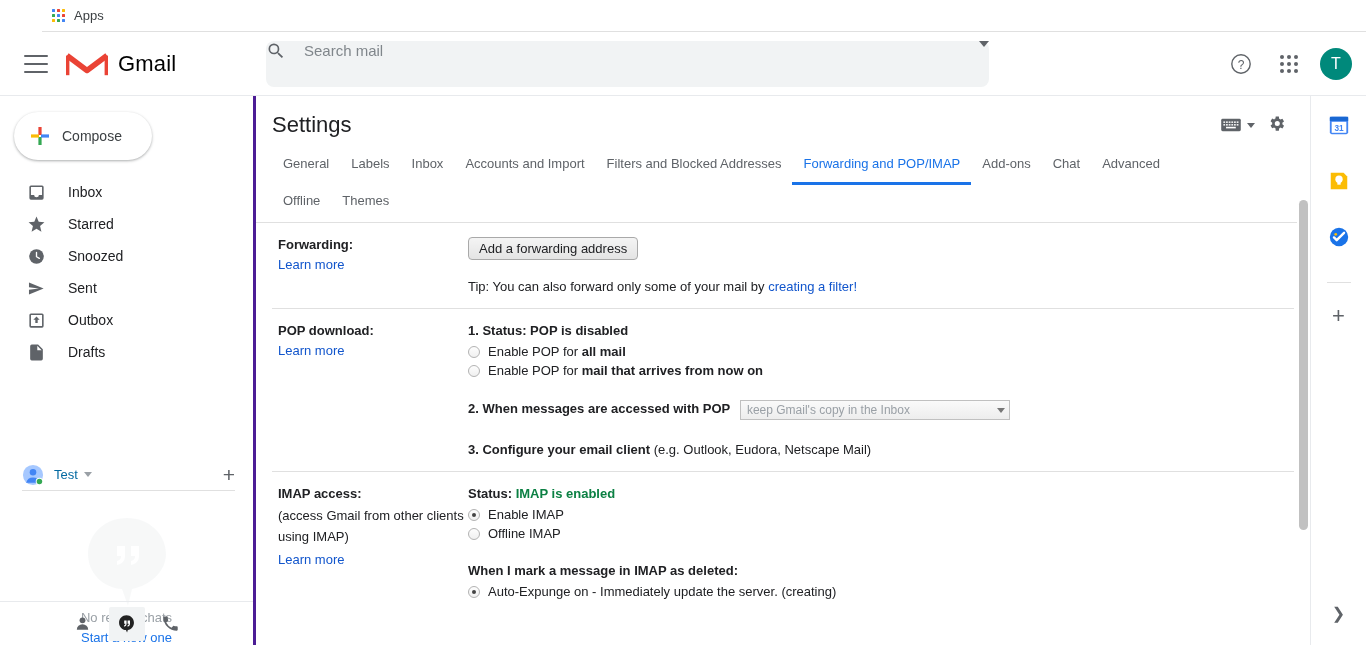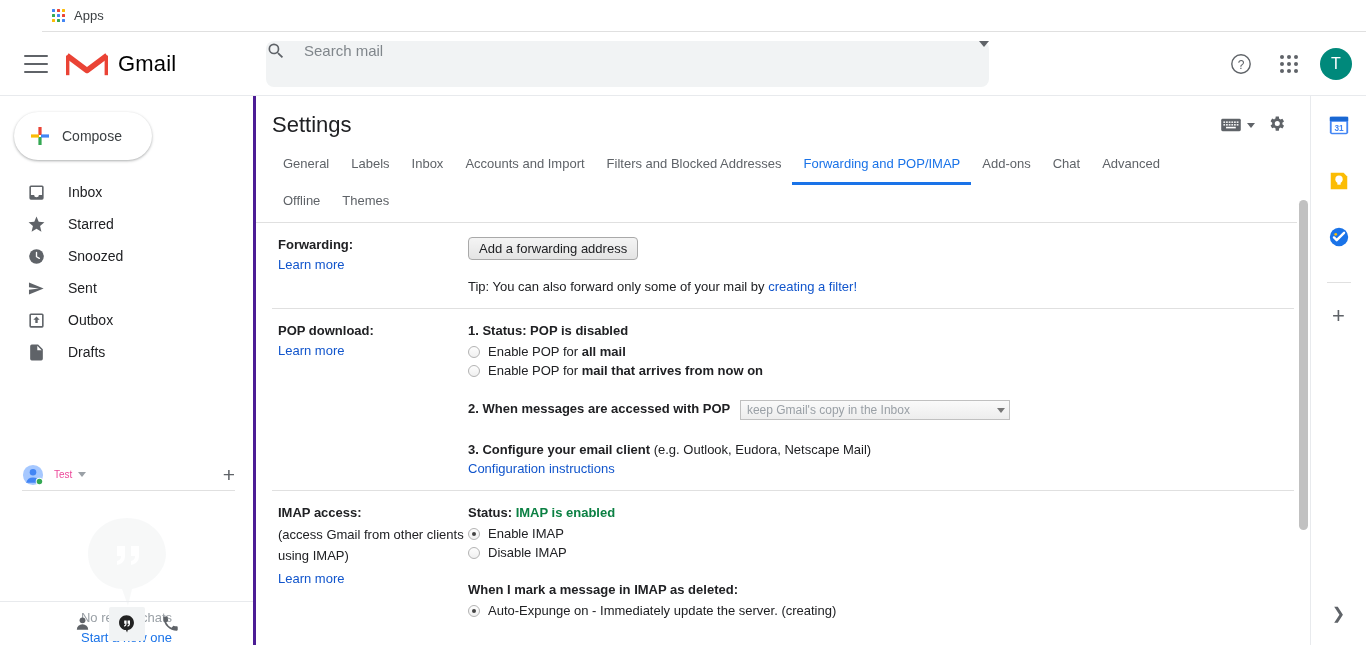--- a/index.html
+++ b/index.html
@@ -154,21 +154,21 @@
   .account-row {
     position: absolute;
     top: 362px; left: 0; right: 0;
     height: 32px;
     display: flex; align-items: center;
     padding: 0 18px 0 22px;
     background: #fff;
     border-top: 1px solid #fff;
   }
   .acct-av { position: relative; width: 22px; height: 22px; margin-right: 10px; }
-  .acct-name { font-size: 10px; color: #ec4899; }
+  .acct-name { font-size: 13px; color: #0369a1; }
   .acct-caret { margin-left: 6px; width:0;height:0;border-left:4px solid transparent;border-right:4px solid transparent;border-top:5px solid #9aa0a6; }
   .acct-plus { margin-left: auto; font-size: 21px; color: #5f6368; line-height: 1; cursor: pointer; font-weight: 300;}
 
   .acct-divider { position:absolute; top: 394px; left: 22px; right: 18px; height:1px; background:#e0e0e0; }
 
   .chat-empty {
     position: absolute;
     top: 420px; left:0; right:0;
     display: flex; flex-direction: column; align-items: center;
   }
@@ -615,21 +615,20 @@
           <div class="gap-22">
             <span class="step" style="display:inline">2. When messages are accessed with POP</span>
             <span class="inline-select">
               <span class="val">keep Gmail's copy in the Inbox</span>
               <span class="sc"></span>
             </span>
           </div>
 
           <div class="gap-22">
             <span class="step" style="display:inline">3. Configure your email client</span><span class="norm"> (e.g. Outlook, Eudora, Netscape Mail)</span>
-            <a class="cfg-link">Configuration instructions</a>
           </div>
         </div>
       </div>
 
       <div class="srow nb">
         <div class="srow-label">
           <b>IMAP access:</b>
           <div class="sub-note">(access Gmail from other clients</div>
           <div class="sub-note" style="margin-top:1px">using IMAP)</div>
           <span class="lm-link">Learn more</span>
@@ -638,21 +637,21 @@
           <div class="step">
             <span>Status: </span><span class="green">IMAP is enabled</span>
           </div>
 
           <div class="radio-line">
             <span class="radio checked"></span>
             <span>Enable IMAP</span>
           </div>
           <div class="radio-line">
             <span class="radio"></span>
-            <span>Disable IMAP</span>
+            <span>Offline IMAP</span>
           </div>
 
           <div class="step gap-22">When I mark a message in IMAP as deleted:</div>
 
           <div class="radio-line">
             <span class="radio checked"></span>
             <span>Auto-Expunge on - Immediately update the server. (creating)</span>
           </div>
         </div>
       </div>

